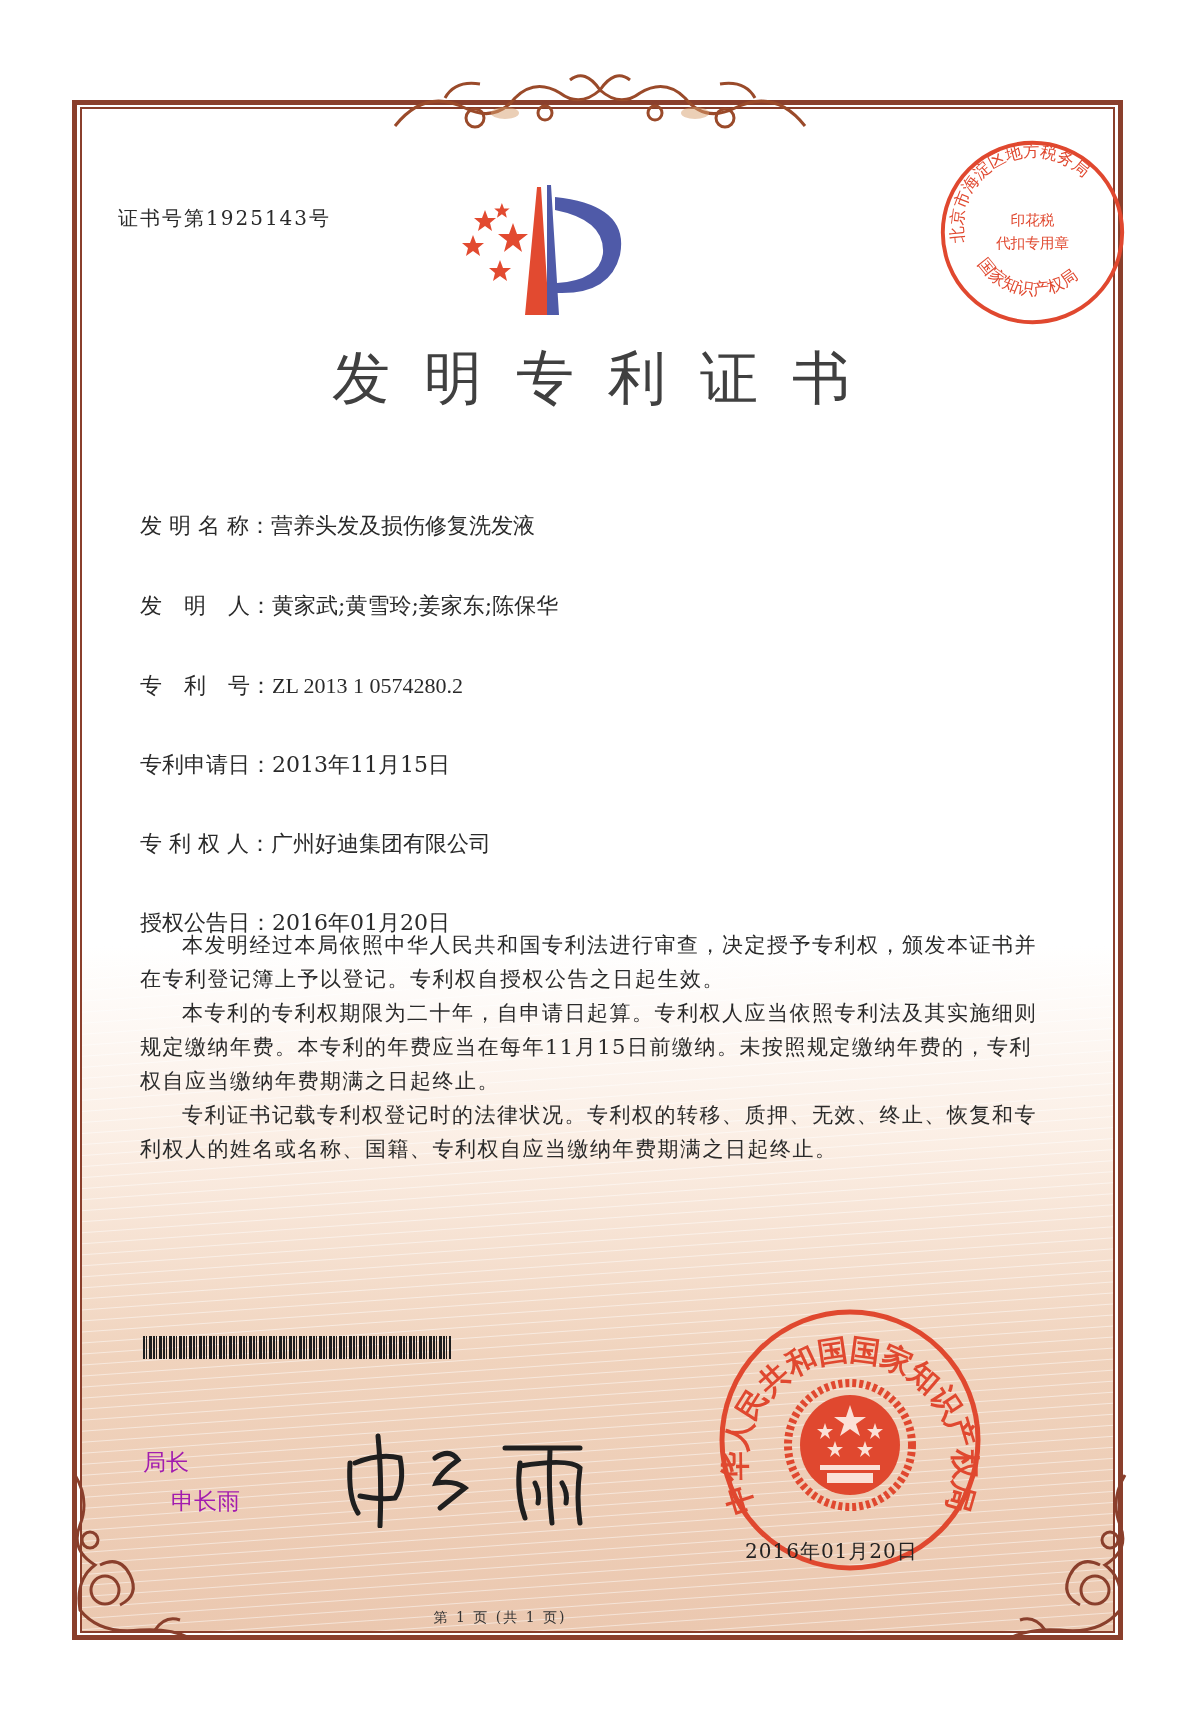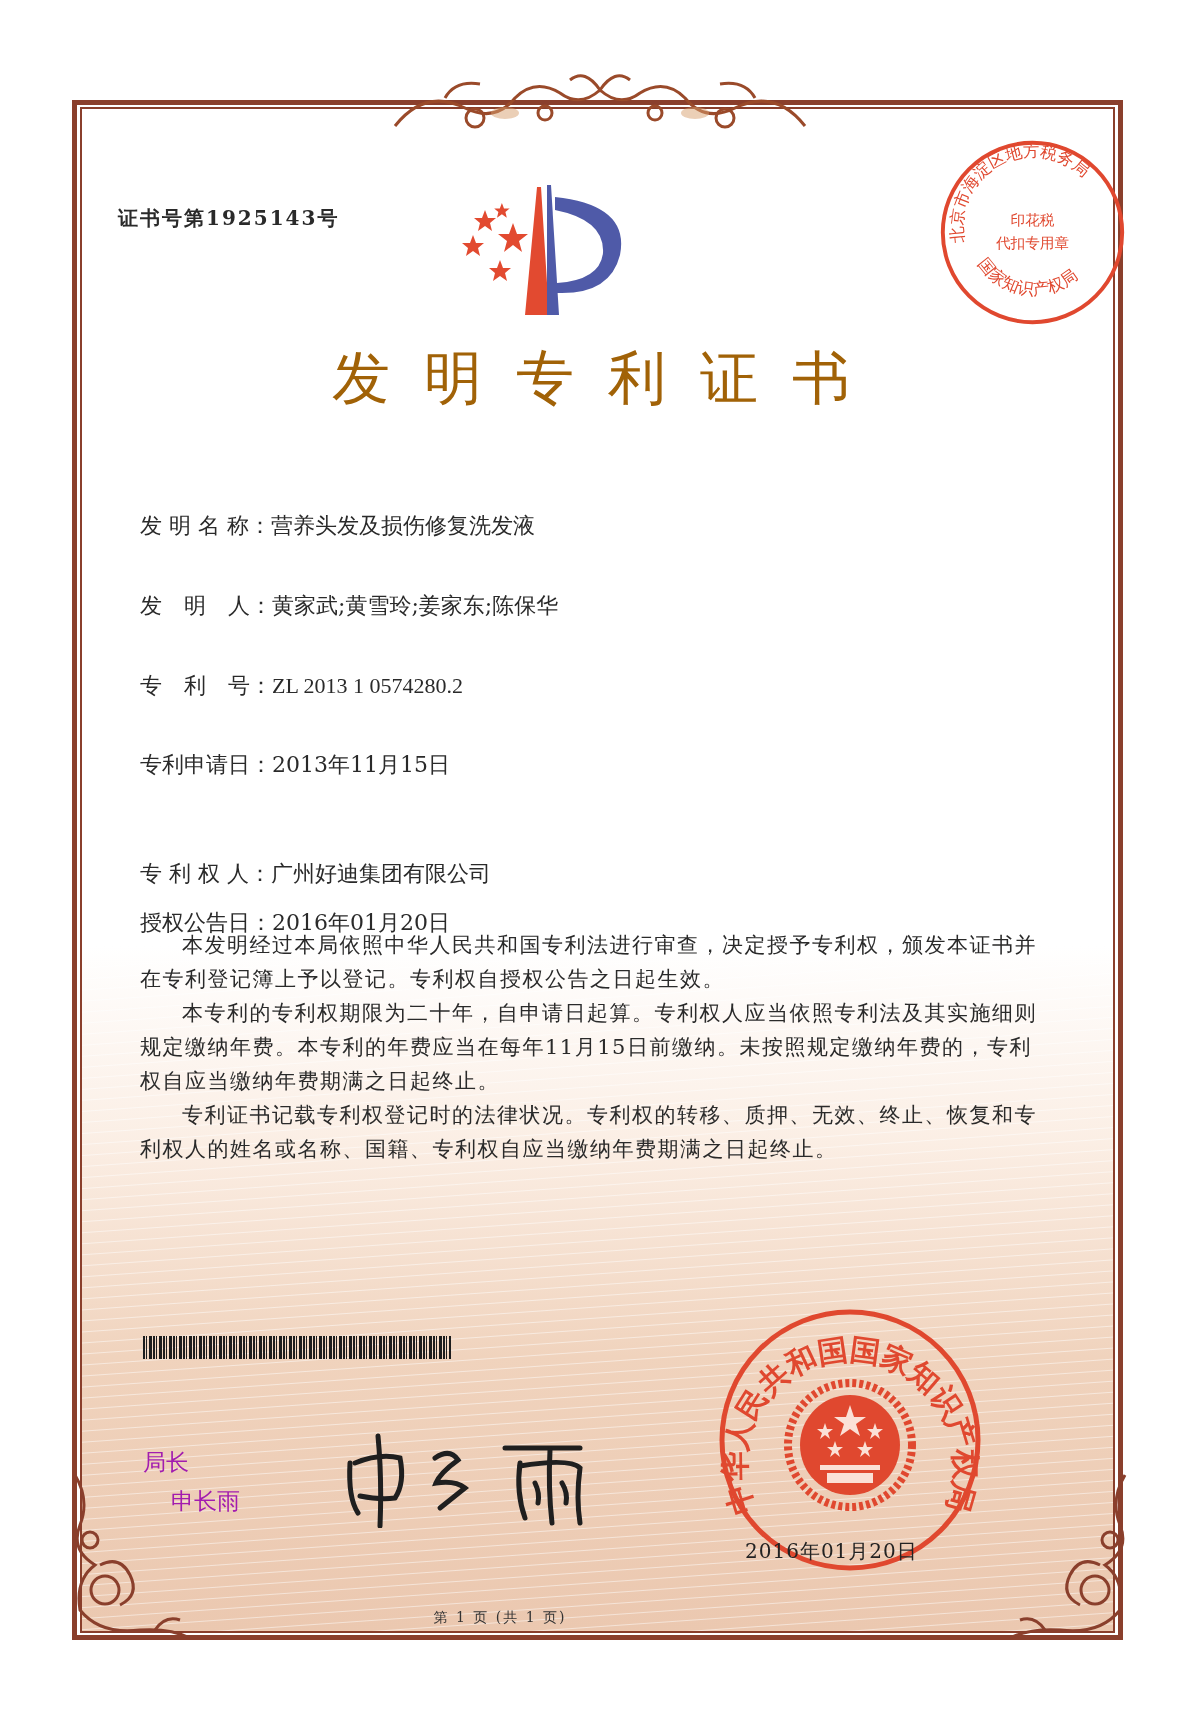--- a/index.html
+++ b/index.html
@@ -19,27 +19,27 @@
     background: linear-gradient(to bottom, #ffffff 0%, #ffffff 55%, #fbeee4 68%, #f0d3bd 82%, #ebc8b0 100%);
     overflow:hidden;
   }
   .guilloche {
     position:absolute; left:0; top:0; width:100%; height:100%;
     background-image: repeating-linear-gradient(176deg, rgba(255,255,255,0) 0px, rgba(255,255,255,0) 9px, rgba(255,255,255,0.55) 10px, rgba(255,255,255,0) 11px);
     opacity:0.9;
   }
   .ornament { position:absolute; }
   .cert-no {
-    position:absolute; left:118px; top:205px; font-size:20px; letter-spacing:2px;font-weight:bold;
+    position:absolute; left:118px; top:205px; font-size:20px; letter-spacing:2px;
   }
   .logo { position:absolute; left:455px; top:175px; width:180px; height:140px; }
   .title {
     position:absolute; left:0; width:1200px; top:340px; text-align:center;
     font-size:58px; letter-spacing:34px; padding-left:16px; box-sizing:border-box;
-    color:#a16207;
+    color:#404040;
   }
   .field { position:absolute; left:140px; font-size:22px; white-space:nowrap;margin-top:28px; }
   .field .label { display:inline-block; letter-spacing:0; }
   .para {
     position:absolute; left:140px; width:900px; font-size:21px; line-height:34px;
     text-indent:42px; letter-spacing:1.5px;
   }
   .barcode {
     position:absolute; left:143px; top:1336px; width:308px; height:23px;
     background-image: repeating-linear-gradient(90deg, #1d1d1d 0 2px, transparent 2px 3px, #1d1d1d 3px 4px, transparent 4px 6px, #1d1d1d 6px 9px, transparent 9px 10px);
@@ -134,21 +134,21 @@
 </div>
 <div class="field" style="top:563px;">
   <span class="label">发　明　人：</span><span>黄家武;黄雪玲;姜家东;陈保华</span>
 </div>
 <div class="field" style="top:643px;font-family:Liberation Serif, serif;">
   <span class="label">专　利　号：</span><span>ZL 2013 1 0574280.2</span>
 </div>
 <div class="field" style="top:722px;">
   <span class="label">专利申请日：</span><span>2013年11月15日</span>
 </div>
-<div class="field" style="top:831px;">
+<div class="field" style="top:801px;">
   <span class="label">专 利 权 人：</span><span>广州好迪集团有限公司</span>
 </div>
 <div class="field" style="top:880px;">
   <span class="label">授权公告日：</span><span>2016年01月20日</span>
 </div>
 
 <div class="para" style="top:928px;">本发明经过本局依照中华人民共和国专利法进行审查，决定授予专利权，颁发本证书并在专利登记簿上予以登记。专利权自授权公告之日起生效。</div>
 <div class="para" style="top:996px;">本专利的专利权期限为二十年，自申请日起算。专利权人应当依照专利法及其实施细则规定缴纳年费。本专利的年费应当在每年11月15日前缴纳。未按照规定缴纳年费的，专利权自应当缴纳年费期满之日起终止。</div>
 <div class="para" style="top:1098px;">专利证书记载专利权登记时的法律状况。专利权的转移、质押、无效、终止、恢复和专利权人的姓名或名称、国籍、专利权自应当缴纳年费期满之日起终止。</div>
 

